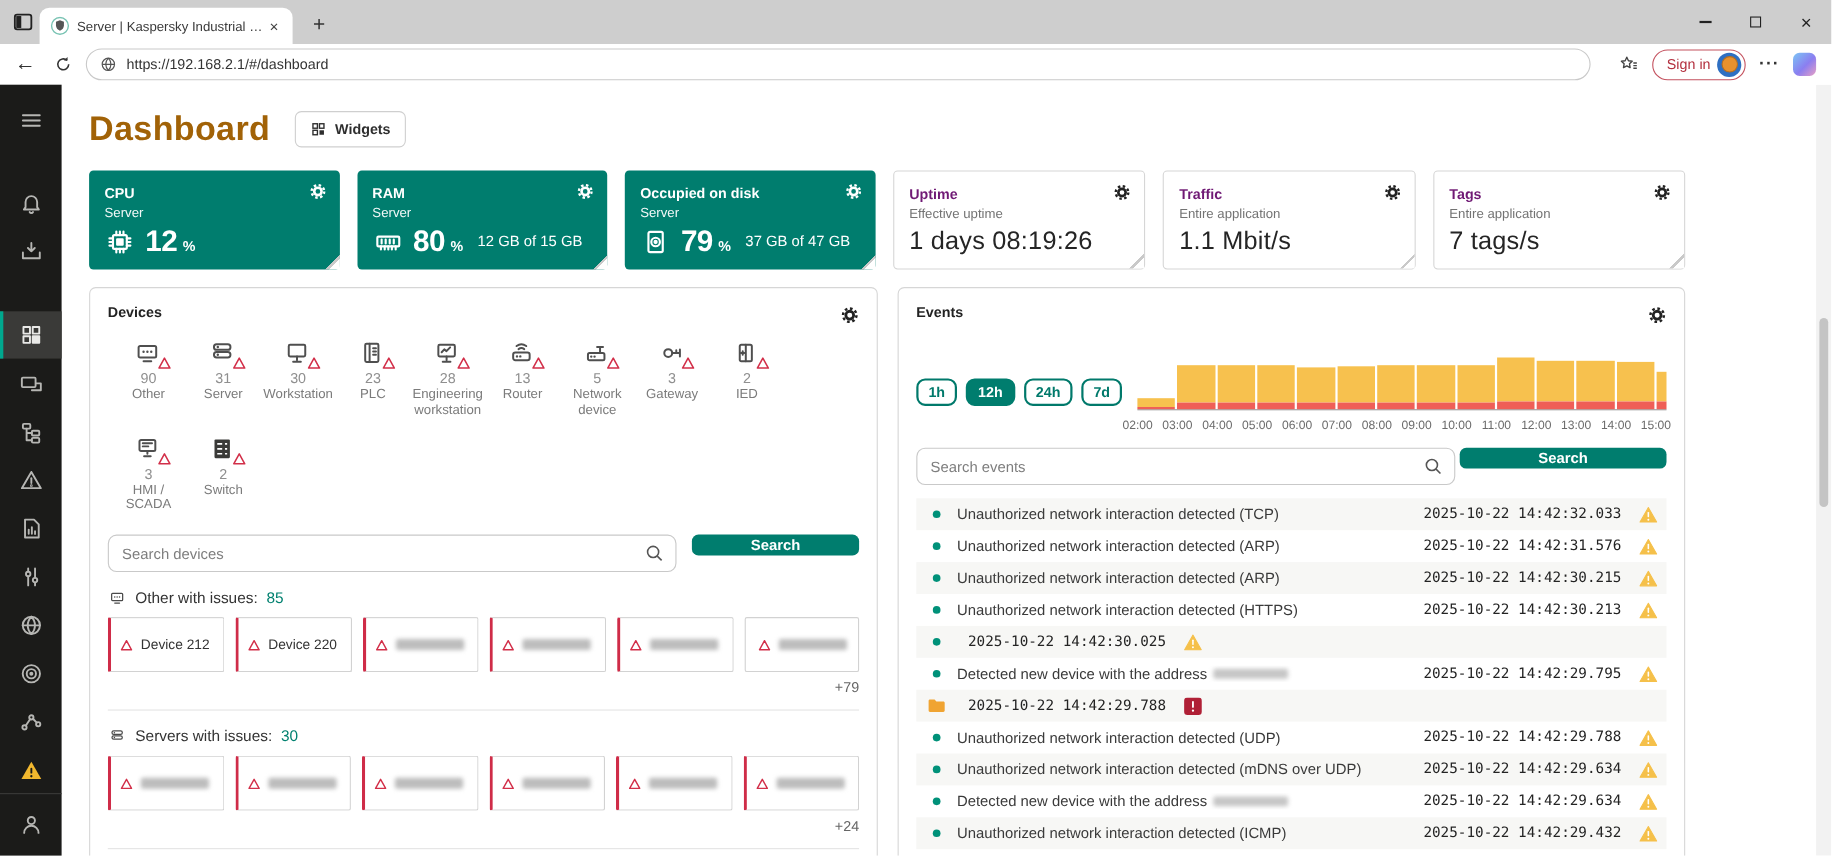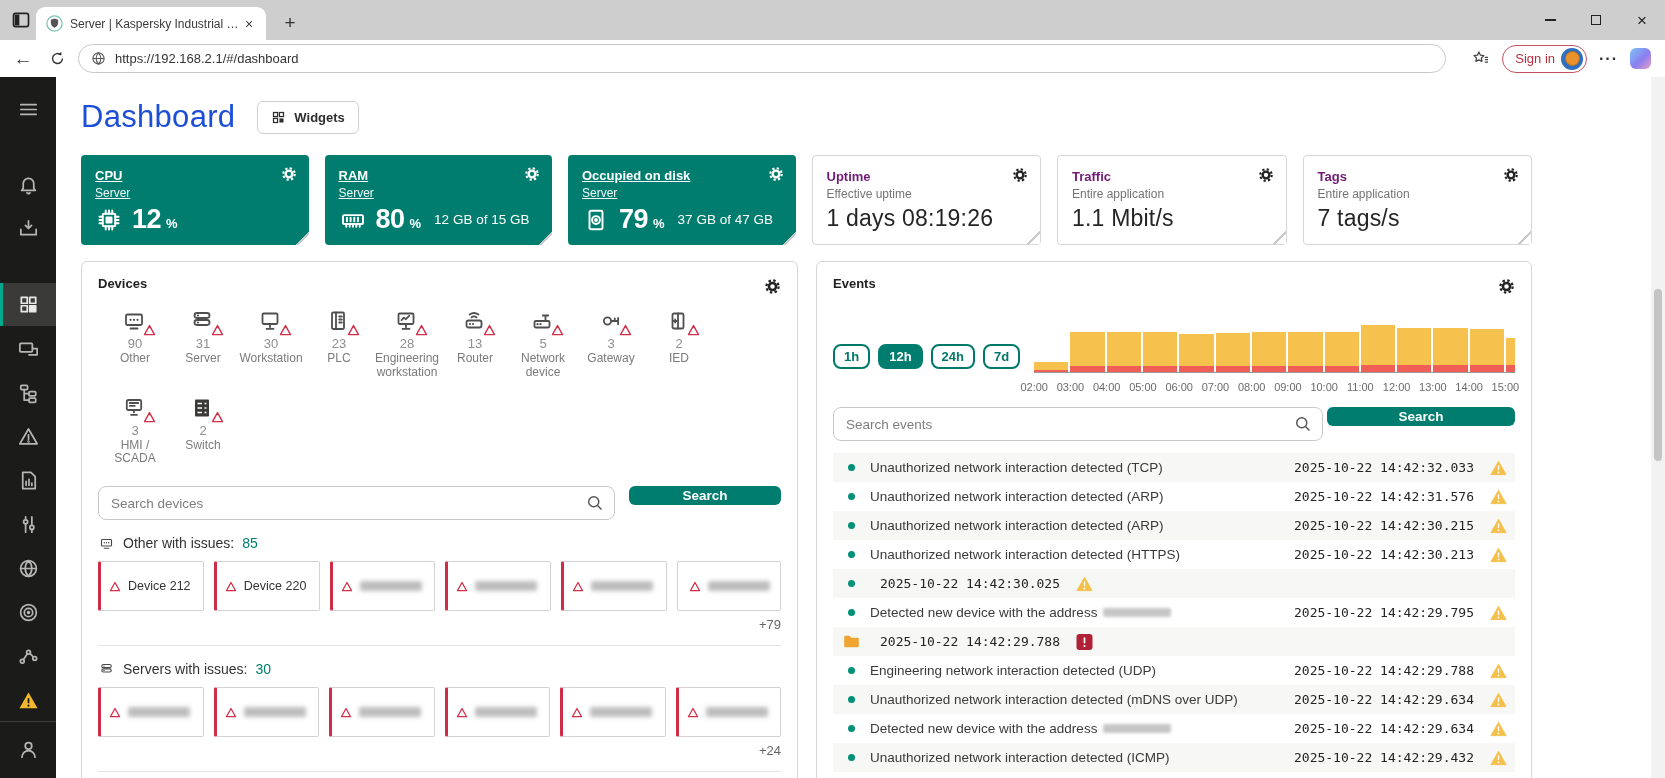--- a/index.html
+++ b/index.html
@@ -49,28 +49,28 @@
   .side-item.active::before { content:""; position:absolute; left:0; top:0; bottom:0; width:3px; background:#00a88e; }
   .side-item.gap-big { margin-top:34px; }
   .side-item.gap-sm { margin-top:3px; }
   .side-bottom { margin-top:auto; width:56px; border-top:1px solid #3b3b39; padding:6px 0 8px; display:flex; justify-content:center; }
 
   .main { flex:1; position:relative; padding:22px 133px 0 25px; overflow:hidden; }
   .pg-scrollbar { position:absolute; top:0; right:0; bottom:0; width:14px; background:#f2f2f2; }
   .pg-thumb { position:absolute; top:212px; right:3px; width:8px; height:172px; border-radius:4px; background:#c4c4c4; }
 
   .page-head { display:flex; align-items:center; gap:22px; }
-  .page-title { font-size:31px; font-weight:400; color:#1d4ed8; letter-spacing:.3px; margin:0; }
+  .page-title { font-size:31px; font-weight:700; color:#a16207; letter-spacing:.3px; margin:0; }
   .widgets-btn { height:33px; border:1px solid #cfcfcf; border-radius:6px; background:#fff; display:flex; align-items:center;
                  gap:8px; padding:0 13px; font-size:13px; font-weight:700; color:#2e2e2e; cursor:pointer; }
 
   
   .cards { display:flex; gap:16px; margin-top:20px; }
   .card { flex:1; height:90px; border-radius:4px; position:relative; padding:13px 14px; }
-  .card.green { background:#007d6e; color:#fff;text-decoration:underline; }
+  .card.green { background:#007d6e; color:#fff; }
   .card.white { background:#fff; border:1px solid #d6d6d6; color:#222; }
   .card::after { content:""; position:absolute; right:0; bottom:0; width:15px; height:15px;
                  background:linear-gradient(to top left, #fff 0 34%, #c9c9c9 34% 44%, transparent 44%); }
   .card-title { font-size:13px; font-weight:800; }
   .card.white .card-title { color:#701a75; }
   .card-sub { font-size:12px; margin-top:3px; opacity:.95; }
   .card.white .card-sub { color:#6c6c6c; }
   .card-gear { position:absolute; top:11px; right:12px; width:16px; height:16px; color:#fff; cursor:pointer; }
   .card.white .card-gear { color:#222; }
   .card-bottom { position:absolute; left:14px; bottom:10px; display:flex; align-items:center; gap:9px; }
@@ -1031,21 +1031,21 @@
                 <svg viewBox="0 0 16 16" width="100%" height="100%">
                   <rect width="16" height="16" rx="3" fill="#b02036"></rect>
                   <rect x="7.15" y="3.3" width="1.7" height="6.2" rx=".8" fill="#fff"></rect>
                   <circle cx="8" cy="12.1" r="1.05" fill="#fff"></circle>
                 </svg>
               </span>
             </div>
             <div class="event-row">
               <span class="ev-dot"></span>
               <span class="ev-text">
-                <span>Engineering network interaction detected (UDP)</span>
+                <span>Unauthorized network interaction detected (UDP)</span>
               </span>
               <span class="ev-time">2025-10-22 14:42:29.788</span>
               <span class="ev-sev">
                 <svg viewBox="0 0 18 16" width="100%" height="100%">
                   <path d="M9 1l8 14H1z" fill="#f5c04a" stroke="#f5c04a" stroke-linejoin="round"></path>
                   <rect x="8.25" y="5.2" width="1.5" height="5.2" rx=".7" fill="#fff"></rect>
                   <circle cx="9" cy="12.7" r=".95" fill="#fff"></circle>
                 </svg>
               </span>
             </div>

